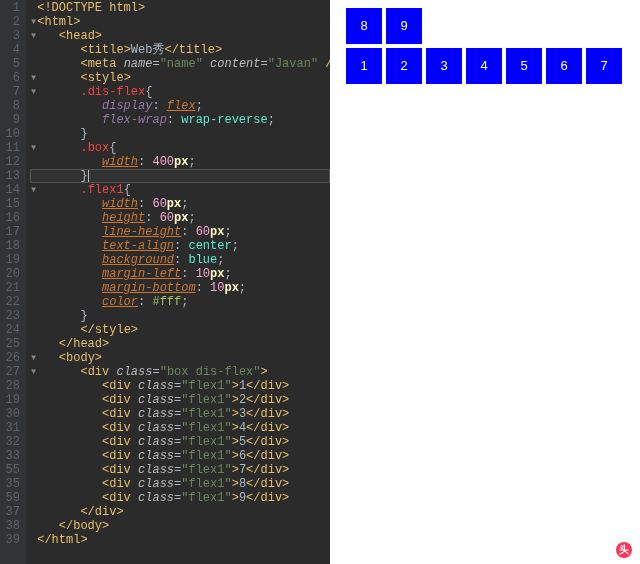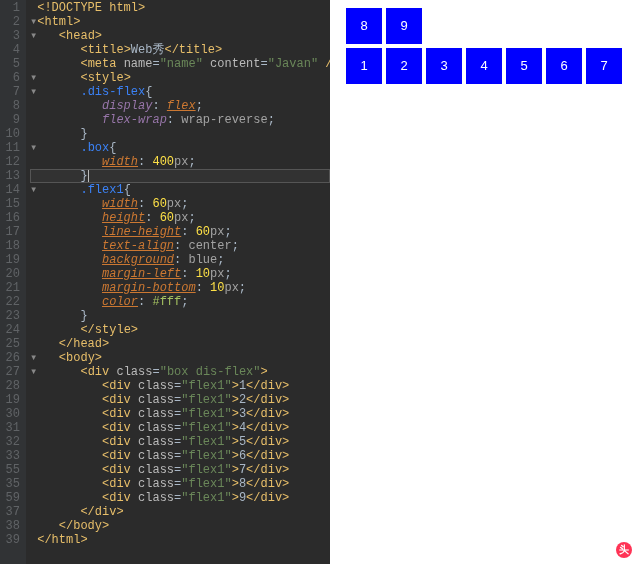--- a/index.html
+++ b/index.html
@@ -37,28 +37,28 @@
   flex: 1;
   padding: 1px 0 1px 4px;
   line-height: 14px;
   white-space: pre;
   overflow: hidden;
 }
 .code .ln { height: 14px; }
 .code .active { background: #323232; outline: 1px solid #555; outline-offset: -1px; }
 .fold { color: #888; }
 .t-tag { color: #e8bf6a; }
-.t-attr { color: #bababa; }
+.t-attr { color: #bababa; font-style: italic; }
 .t-str { color: #6a8759; }
-.t-sel { color: #3b82f6; text-align: center; }
+.t-sel { color: #ef4444; text-align: center; }
 .t-prop { color: #9876aa; font-style: italic; }
 .t-propn { color: #cc7832; font-style: italic; text-decoration: underline; }
-.t-val { color: #a3a3a3; }
-.t-num { color: #fde047; }
-.t-unit { color: #a3a3a3; }
+.t-val { color: #5eead4; }
+.t-num { color: #f9a8d4; }
+.t-unit { color: #fef9c3; font-weight: bold; }
 .t-color { color: #a5c261; }
 .t-punc { color: #a9b7c6; }
 .t-text { color: #a9b7c6; }
 .t-doc { color: #e8bf6a; }
 
 .preview-pane {
   flex: 1;
   background: #fff;
   padding: 8px 0 0 12px;
   position: relative;

